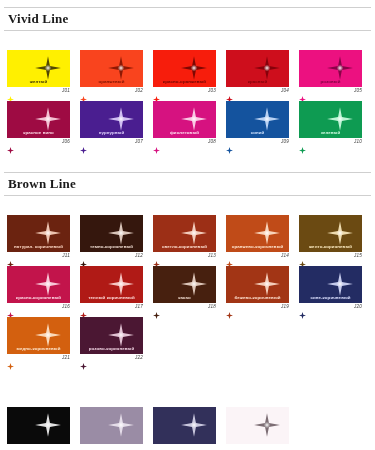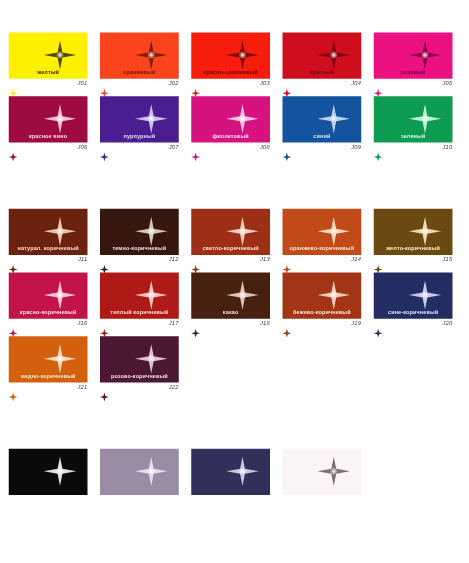--- a/index.html
+++ b/index.html
@@ -91,20 +91,23 @@
   .spacer-lg { height: 20px; }
   .tiny-mark { font-size: 4px; color:#9a9a9a; padding-left:5px; height:7px; }
 </style>
 </head>
 <body>
 
 <div class="page">
   <div id="sections-root">
       <div class="section">
         <div class="spacer-sm"></div>
+        <div class="section-header">
+          <div class="section-title">Vivid Line</div>
+        </div>
         <div class="tiny-mark"></div>
         <div class="spacer-md"></div>
         <div class="rows">
           <div class="row">
             <div class="cell">
               <div class="chip" style="background: rgb(255, 240, 0);">
                 <span class="sparkle"><svg viewBox="0 0 40 36" width="26" height="24" aria-hidden="true">
                     <defs>
                       <radialGradient id="g3a3000" cx="50%" cy="50%" r="50%">
                         <stop offset="0%" stop-color="#ffffff" stop-opacity="0.95"></stop>
@@ -305,297 +308,300 @@
                     <path d="M20 0 L23 15 L40 18 L23 21 L20 36 L17 21 L0 18 L17 15 Z" fill="#d4ffe6" opacity="0.88"></path>
                     <circle cx="20" cy="18" r="5" fill="url(#gd4ffe6)"></circle>
                   </svg></span>
                 <div class="name" style="color: rgb(212, 255, 230);">зеленый</div>
               </div>
               <div class="meta">
                 <span class="marker"><svg viewBox="0 0 14 14" width="7" height="7" aria-hidden="true">
                     <path d="M7 0 L8.6 5.4 L14 7 L8.6 8.6 L7 14 L5.4 8.6 L0 7 L5.4 5.4 Z" fill="#0E9B52"></path>
                   </svg></span>
                 <span class="code">J10</span>
+              </div>
+            </div>
+          </div>
+        </div>
+      </div>
+      <div class="section">
+        <div class="spacer-lg"></div>
+        <div class="section-header">
+          <div class="section-title">Brown Line</div>
+        </div>
+        <div class="tiny-mark"></div>
+        <div class="spacer-md"></div>
+        <div class="rows">
+          <div class="row">
+            <div class="cell">
+              <div class="chip" style="background: rgb(107, 35, 16);">
+                <span class="sparkle"><svg viewBox="0 0 40 36" width="26" height="24" aria-hidden="true">
+                    <defs>
+                      <radialGradient id="gffd9c6" cx="50%" cy="50%" r="50%">
+                        <stop offset="0%" stop-color="#ffffff" stop-opacity="0.95"></stop>
+                        <stop offset="100%" stop-color="#ffffff" stop-opacity="0"></stop>
+                      </radialGradient>
+                    </defs>
+                    <path d="M20 0 L23 15 L40 18 L23 21 L20 36 L17 21 L0 18 L17 15 Z" fill="#ffd9c6" opacity="0.88"></path>
+                    <circle cx="20" cy="18" r="5" fill="url(#gffd9c6)"></circle>
+                  </svg></span>
+                <div class="name" style="color: rgb(255, 217, 198);">натурал. коричневый</div>
+              </div>
+              <div class="meta">
+                <span class="marker"><svg viewBox="0 0 14 14" width="7" height="7" aria-hidden="true">
+                    <path d="M7 0 L8.6 5.4 L14 7 L8.6 8.6 L7 14 L5.4 8.6 L0 7 L5.4 5.4 Z" fill="#6B2310"></path>
+                  </svg></span>
+                <span class="code">J11</span>
+              </div>
+            </div>
+            <div class="cell">
+              <div class="chip" style="background: rgb(53, 23, 13);">
+                <span class="sparkle"><svg viewBox="0 0 40 36" width="26" height="24" aria-hidden="true">
+                    <defs>
+                      <radialGradient id="gf0ddd2" cx="50%" cy="50%" r="50%">
+                        <stop offset="0%" stop-color="#ffffff" stop-opacity="0.95"></stop>
+                        <stop offset="100%" stop-color="#ffffff" stop-opacity="0"></stop>
+                      </radialGradient>
+                    </defs>
+                    <path d="M20 0 L23 15 L40 18 L23 21 L20 36 L17 21 L0 18 L17 15 Z" fill="#f0ddd2" opacity="0.88"></path>
+                    <circle cx="20" cy="18" r="5" fill="url(#gf0ddd2)"></circle>
+                  </svg></span>
+                <div class="name" style="color: rgb(240, 221, 210);">темно-коричневый</div>
+              </div>
+              <div class="meta">
+                <span class="marker"><svg viewBox="0 0 14 14" width="7" height="7" aria-hidden="true">
+                    <path d="M7 0 L8.6 5.4 L14 7 L8.6 8.6 L7 14 L5.4 8.6 L0 7 L5.4 5.4 Z" fill="#35170D"></path>
+                  </svg></span>
+                <span class="code">J12</span>
+              </div>
+            </div>
+            <div class="cell">
+              <div class="chip" style="background: rgb(156, 47, 22);">
+                <span class="sparkle"><svg viewBox="0 0 40 36" width="26" height="24" aria-hidden="true">
+                    <defs>
+                      <radialGradient id="gffe2d4" cx="50%" cy="50%" r="50%">
+                        <stop offset="0%" stop-color="#ffffff" stop-opacity="0.95"></stop>
+                        <stop offset="100%" stop-color="#ffffff" stop-opacity="0"></stop>
+                      </radialGradient>
+                    </defs>
+                    <path d="M20 0 L23 15 L40 18 L23 21 L20 36 L17 21 L0 18 L17 15 Z" fill="#ffe2d4" opacity="0.88"></path>
+                    <circle cx="20" cy="18" r="5" fill="url(#gffe2d4)"></circle>
+                  </svg></span>
+                <div class="name" style="color: rgb(255, 226, 212);">светло-коричневый</div>
+              </div>
+              <div class="meta">
+                <span class="marker"><svg viewBox="0 0 14 14" width="7" height="7" aria-hidden="true">
+                    <path d="M7 0 L8.6 5.4 L14 7 L8.6 8.6 L7 14 L5.4 8.6 L0 7 L5.4 5.4 Z" fill="#9C2F16"></path>
+                  </svg></span>
+                <span class="code">J13</span>
+              </div>
+            </div>
+            <div class="cell">
+              <div class="chip" style="background: rgb(192, 75, 24);">
+                <span class="sparkle"><svg viewBox="0 0 40 36" width="26" height="24" aria-hidden="true">
+                    <defs>
+                      <radialGradient id="gffe6d0" cx="50%" cy="50%" r="50%">
+                        <stop offset="0%" stop-color="#ffffff" stop-opacity="0.95"></stop>
+                        <stop offset="100%" stop-color="#ffffff" stop-opacity="0"></stop>
+                      </radialGradient>
+                    </defs>
+                    <path d="M20 0 L23 15 L40 18 L23 21 L20 36 L17 21 L0 18 L17 15 Z" fill="#ffe6d0" opacity="0.88"></path>
+                    <circle cx="20" cy="18" r="5" fill="url(#gffe6d0)"></circle>
+                  </svg></span>
+                <div class="name" style="color: rgb(255, 230, 208);">оранжево-коричневый</div>
+              </div>
+              <div class="meta">
+                <span class="marker"><svg viewBox="0 0 14 14" width="7" height="7" aria-hidden="true">
+                    <path d="M7 0 L8.6 5.4 L14 7 L8.6 8.6 L7 14 L5.4 8.6 L0 7 L5.4 5.4 Z" fill="#C04B18"></path>
+                  </svg></span>
+                <span class="code">J14</span>
+              </div>
+            </div>
+            <div class="cell">
+              <div class="chip" style="background: rgb(107, 74, 18);">
+                <span class="sparkle"><svg viewBox="0 0 40 36" width="26" height="24" aria-hidden="true">
+                    <defs>
+                      <radialGradient id="gffeec4" cx="50%" cy="50%" r="50%">
+                        <stop offset="0%" stop-color="#ffffff" stop-opacity="0.95"></stop>
+                        <stop offset="100%" stop-color="#ffffff" stop-opacity="0"></stop>
+                      </radialGradient>
+                    </defs>
+                    <path d="M20 0 L23 15 L40 18 L23 21 L20 36 L17 21 L0 18 L17 15 Z" fill="#ffeec4" opacity="0.88"></path>
+                    <circle cx="20" cy="18" r="5" fill="url(#gffeec4)"></circle>
+                  </svg></span>
+                <div class="name" style="color: rgb(255, 238, 196);">желто-коричневый</div>
+              </div>
+              <div class="meta">
+                <span class="marker"><svg viewBox="0 0 14 14" width="7" height="7" aria-hidden="true">
+                    <path d="M7 0 L8.6 5.4 L14 7 L8.6 8.6 L7 14 L5.4 8.6 L0 7 L5.4 5.4 Z" fill="#6B4A12"></path>
+                  </svg></span>
+                <span class="code">J15</span>
+              </div>
+            </div>
+          </div>
+          <div class="row">
+            <div class="cell">
+              <div class="chip" style="background: rgb(194, 20, 75);">
+                <span class="sparkle"><svg viewBox="0 0 40 36" width="26" height="24" aria-hidden="true">
+                    <defs>
+                      <radialGradient id="gffdfe9" cx="50%" cy="50%" r="50%">
+                        <stop offset="0%" stop-color="#ffffff" stop-opacity="0.95"></stop>
+                        <stop offset="100%" stop-color="#ffffff" stop-opacity="0"></stop>
+                      </radialGradient>
+                    </defs>
+                    <path d="M20 0 L23 15 L40 18 L23 21 L20 36 L17 21 L0 18 L17 15 Z" fill="#ffdfe9" opacity="0.88"></path>
+                    <circle cx="20" cy="18" r="5" fill="url(#gffdfe9)"></circle>
+                  </svg></span>
+                <div class="name" style="color: rgb(255, 223, 233);">красно-коричневый</div>
+              </div>
+              <div class="meta">
+                <span class="marker"><svg viewBox="0 0 14 14" width="7" height="7" aria-hidden="true">
+                    <path d="M7 0 L8.6 5.4 L14 7 L8.6 8.6 L7 14 L5.4 8.6 L0 7 L5.4 5.4 Z" fill="#C2144B"></path>
+                  </svg></span>
+                <span class="code">J16</span>
+              </div>
+            </div>
+            <div class="cell">
+              <div class="chip" style="background: rgb(176, 26, 22);">
+                <span class="sparkle"><svg viewBox="0 0 40 36" width="26" height="24" aria-hidden="true">
+                    <defs>
+                      <radialGradient id="gffdedc" cx="50%" cy="50%" r="50%">
+                        <stop offset="0%" stop-color="#ffffff" stop-opacity="0.95"></stop>
+                        <stop offset="100%" stop-color="#ffffff" stop-opacity="0"></stop>
+                      </radialGradient>
+                    </defs>
+                    <path d="M20 0 L23 15 L40 18 L23 21 L20 36 L17 21 L0 18 L17 15 Z" fill="#ffdedc" opacity="0.88"></path>
+                    <circle cx="20" cy="18" r="5" fill="url(#gffdedc)"></circle>
+                  </svg></span>
+                <div class="name" style="color: rgb(255, 222, 220);">теплый коричневый</div>
+              </div>
+              <div class="meta">
+                <span class="marker"><svg viewBox="0 0 14 14" width="7" height="7" aria-hidden="true">
+                    <path d="M7 0 L8.6 5.4 L14 7 L8.6 8.6 L7 14 L5.4 8.6 L0 7 L5.4 5.4 Z" fill="#B01A16"></path>
+                  </svg></span>
+                <span class="code">J17</span>
+              </div>
+            </div>
+            <div class="cell">
+              <div class="chip" style="background: rgb(71, 32, 15);">
+                <span class="sparkle"><svg viewBox="0 0 40 36" width="26" height="24" aria-hidden="true">
+                    <defs>
+                      <radialGradient id="gf2ddd0" cx="50%" cy="50%" r="50%">
+                        <stop offset="0%" stop-color="#ffffff" stop-opacity="0.95"></stop>
+                        <stop offset="100%" stop-color="#ffffff" stop-opacity="0"></stop>
+                      </radialGradient>
+                    </defs>
+                    <path d="M20 0 L23 15 L40 18 L23 21 L20 36 L17 21 L0 18 L17 15 Z" fill="#f2ddd0" opacity="0.88"></path>
+                    <circle cx="20" cy="18" r="5" fill="url(#gf2ddd0)"></circle>
+                  </svg></span>
+                <div class="name" style="color: rgb(242, 221, 208);">какао</div>
+              </div>
+              <div class="meta">
+                <span class="marker"><svg viewBox="0 0 14 14" width="7" height="7" aria-hidden="true">
+                    <path d="M7 0 L8.6 5.4 L14 7 L8.6 8.6 L7 14 L5.4 8.6 L0 7 L5.4 5.4 Z" fill="#47200F"></path>
+                  </svg></span>
+                <span class="code">J18</span>
+              </div>
+            </div>
+            <div class="cell">
+              <div class="chip" style="background: rgb(162, 53, 21);">
+                <span class="sparkle"><svg viewBox="0 0 40 36" width="26" height="24" aria-hidden="true">
+                    <defs>
+                      <radialGradient id="gffe3d2" cx="50%" cy="50%" r="50%">
+                        <stop offset="0%" stop-color="#ffffff" stop-opacity="0.95"></stop>
+                        <stop offset="100%" stop-color="#ffffff" stop-opacity="0"></stop>
+                      </radialGradient>
+                    </defs>
+                    <path d="M20 0 L23 15 L40 18 L23 21 L20 36 L17 21 L0 18 L17 15 Z" fill="#ffe3d2" opacity="0.88"></path>
+                    <circle cx="20" cy="18" r="5" fill="url(#gffe3d2)"></circle>
+                  </svg></span>
+                <div class="name" style="color: rgb(255, 227, 210);">бежево-коричневый</div>
+              </div>
+              <div class="meta">
+                <span class="marker"><svg viewBox="0 0 14 14" width="7" height="7" aria-hidden="true">
+                    <path d="M7 0 L8.6 5.4 L14 7 L8.6 8.6 L7 14 L5.4 8.6 L0 7 L5.4 5.4 Z" fill="#A23515"></path>
+                  </svg></span>
+                <span class="code">J19</span>
+              </div>
+            </div>
+            <div class="cell">
+              <div class="chip" style="background: rgb(35, 44, 99);">
+                <span class="sparkle"><svg viewBox="0 0 40 36" width="26" height="24" aria-hidden="true">
+                    <defs>
+                      <radialGradient id="gdbe0ff" cx="50%" cy="50%" r="50%">
+                        <stop offset="0%" stop-color="#ffffff" stop-opacity="0.95"></stop>
+                        <stop offset="100%" stop-color="#ffffff" stop-opacity="0"></stop>
+                      </radialGradient>
+                    </defs>
+                    <path d="M20 0 L23 15 L40 18 L23 21 L20 36 L17 21 L0 18 L17 15 Z" fill="#dbe0ff" opacity="0.88"></path>
+                    <circle cx="20" cy="18" r="5" fill="url(#gdbe0ff)"></circle>
+                  </svg></span>
+                <div class="name" style="color: rgb(219, 224, 255);">сине-коричневый</div>
+              </div>
+              <div class="meta">
+                <span class="marker"><svg viewBox="0 0 14 14" width="7" height="7" aria-hidden="true">
+                    <path d="M7 0 L8.6 5.4 L14 7 L8.6 8.6 L7 14 L5.4 8.6 L0 7 L5.4 5.4 Z" fill="#232C63"></path>
+                  </svg></span>
+                <span class="code">J20</span>
+              </div>
+            </div>
+          </div>
+          <div class="row">
+            <div class="cell">
+              <div class="chip" style="background: rgb(211, 96, 15);">
+                <span class="sparkle"><svg viewBox="0 0 40 36" width="26" height="24" aria-hidden="true">
+                    <defs>
+                      <radialGradient id="gffe8d0" cx="50%" cy="50%" r="50%">
+                        <stop offset="0%" stop-color="#ffffff" stop-opacity="0.95"></stop>
+                        <stop offset="100%" stop-color="#ffffff" stop-opacity="0"></stop>
+                      </radialGradient>
+                    </defs>
+                    <path d="M20 0 L23 15 L40 18 L23 21 L20 36 L17 21 L0 18 L17 15 Z" fill="#ffe8d0" opacity="0.88"></path>
+                    <circle cx="20" cy="18" r="5" fill="url(#gffe8d0)"></circle>
+                  </svg></span>
+                <div class="name" style="color: rgb(255, 232, 208);">медно-коричневый</div>
+              </div>
+              <div class="meta">
+                <span class="marker"><svg viewBox="0 0 14 14" width="7" height="7" aria-hidden="true">
+                    <path d="M7 0 L8.6 5.4 L14 7 L8.6 8.6 L7 14 L5.4 8.6 L0 7 L5.4 5.4 Z" fill="#D3600F"></path>
+                  </svg></span>
+                <span class="code">J21</span>
+              </div>
+            </div>
+            <div class="cell">
+              <div class="chip" style="background: rgb(75, 23, 51);">
+                <span class="sparkle"><svg viewBox="0 0 40 36" width="26" height="24" aria-hidden="true">
+                    <defs>
+                      <radialGradient id="gf5d9e8" cx="50%" cy="50%" r="50%">
+                        <stop offset="0%" stop-color="#ffffff" stop-opacity="0.95"></stop>
+                        <stop offset="100%" stop-color="#ffffff" stop-opacity="0"></stop>
+                      </radialGradient>
+                    </defs>
+                    <path d="M20 0 L23 15 L40 18 L23 21 L20 36 L17 21 L0 18 L17 15 Z" fill="#f5d9e8" opacity="0.88"></path>
+                    <circle cx="20" cy="18" r="5" fill="url(#gf5d9e8)"></circle>
+                  </svg></span>
+                <div class="name" style="color: rgb(245, 217, 232);">розово-коричневый</div>
+              </div>
+              <div class="meta">
+                <span class="marker"><svg viewBox="0 0 14 14" width="7" height="7" aria-hidden="true">
+                    <path d="M7 0 L8.6 5.4 L14 7 L8.6 8.6 L7 14 L5.4 8.6 L0 7 L5.4 5.4 Z" fill="#4B1733"></path>
+                  </svg></span>
+                <span class="code">J22</span>
               </div>
             </div>
           </div>
         </div>
       </div>
       <div class="section">
         <div class="spacer-lg"></div>
         <div class="tiny-mark"></div>
         <div class="spacer-md"></div>
         <div class="rows">
           <div class="row">
             <div class="cell">
-              <div class="chip" style="background: rgb(107, 35, 16);">
-                <span class="sparkle"><svg viewBox="0 0 40 36" width="26" height="24" aria-hidden="true">
-                    <defs>
-                      <radialGradient id="gffd9c6" cx="50%" cy="50%" r="50%">
-                        <stop offset="0%" stop-color="#ffffff" stop-opacity="0.95"></stop>
-                        <stop offset="100%" stop-color="#ffffff" stop-opacity="0"></stop>
-                      </radialGradient>
-                    </defs>
-                    <path d="M20 0 L23 15 L40 18 L23 21 L20 36 L17 21 L0 18 L17 15 Z" fill="#ffd9c6" opacity="0.88"></path>
-                    <circle cx="20" cy="18" r="5" fill="url(#gffd9c6)"></circle>
-                  </svg></span>
-                <div class="name" style="color: rgb(255, 217, 198);">натурал. коричневый</div>
-              </div>
-              <div class="meta">
-                <span class="marker"><svg viewBox="0 0 14 14" width="7" height="7" aria-hidden="true">
-                    <path d="M7 0 L8.6 5.4 L14 7 L8.6 8.6 L7 14 L5.4 8.6 L0 7 L5.4 5.4 Z" fill="#6B2310"></path>
-                  </svg></span>
-                <span class="code">J11</span>
-              </div>
-            </div>
-            <div class="cell">
-              <div class="chip" style="background: rgb(53, 23, 13);">
-                <span class="sparkle"><svg viewBox="0 0 40 36" width="26" height="24" aria-hidden="true">
-                    <defs>
-                      <radialGradient id="gf0ddd2" cx="50%" cy="50%" r="50%">
-                        <stop offset="0%" stop-color="#ffffff" stop-opacity="0.95"></stop>
-                        <stop offset="100%" stop-color="#ffffff" stop-opacity="0"></stop>
-                      </radialGradient>
-                    </defs>
-                    <path d="M20 0 L23 15 L40 18 L23 21 L20 36 L17 21 L0 18 L17 15 Z" fill="#f0ddd2" opacity="0.88"></path>
-                    <circle cx="20" cy="18" r="5" fill="url(#gf0ddd2)"></circle>
-                  </svg></span>
-                <div class="name" style="color: rgb(240, 221, 210);">темно-коричневый</div>
-              </div>
-              <div class="meta">
-                <span class="marker"><svg viewBox="0 0 14 14" width="7" height="7" aria-hidden="true">
-                    <path d="M7 0 L8.6 5.4 L14 7 L8.6 8.6 L7 14 L5.4 8.6 L0 7 L5.4 5.4 Z" fill="#35170D"></path>
-                  </svg></span>
-                <span class="code">J12</span>
-              </div>
-            </div>
-            <div class="cell">
-              <div class="chip" style="background: rgb(156, 47, 22);">
-                <span class="sparkle"><svg viewBox="0 0 40 36" width="26" height="24" aria-hidden="true">
-                    <defs>
-                      <radialGradient id="gffe2d4" cx="50%" cy="50%" r="50%">
-                        <stop offset="0%" stop-color="#ffffff" stop-opacity="0.95"></stop>
-                        <stop offset="100%" stop-color="#ffffff" stop-opacity="0"></stop>
-                      </radialGradient>
-                    </defs>
-                    <path d="M20 0 L23 15 L40 18 L23 21 L20 36 L17 21 L0 18 L17 15 Z" fill="#ffe2d4" opacity="0.88"></path>
-                    <circle cx="20" cy="18" r="5" fill="url(#gffe2d4)"></circle>
-                  </svg></span>
-                <div class="name" style="color: rgb(255, 226, 212);">светло-коричневый</div>
-              </div>
-              <div class="meta">
-                <span class="marker"><svg viewBox="0 0 14 14" width="7" height="7" aria-hidden="true">
-                    <path d="M7 0 L8.6 5.4 L14 7 L8.6 8.6 L7 14 L5.4 8.6 L0 7 L5.4 5.4 Z" fill="#9C2F16"></path>
-                  </svg></span>
-                <span class="code">J13</span>
-              </div>
-            </div>
-            <div class="cell">
-              <div class="chip" style="background: rgb(192, 75, 24);">
-                <span class="sparkle"><svg viewBox="0 0 40 36" width="26" height="24" aria-hidden="true">
-                    <defs>
-                      <radialGradient id="gffe6d0" cx="50%" cy="50%" r="50%">
-                        <stop offset="0%" stop-color="#ffffff" stop-opacity="0.95"></stop>
-                        <stop offset="100%" stop-color="#ffffff" stop-opacity="0"></stop>
-                      </radialGradient>
-                    </defs>
-                    <path d="M20 0 L23 15 L40 18 L23 21 L20 36 L17 21 L0 18 L17 15 Z" fill="#ffe6d0" opacity="0.88"></path>
-                    <circle cx="20" cy="18" r="5" fill="url(#gffe6d0)"></circle>
-                  </svg></span>
-                <div class="name" style="color: rgb(255, 230, 208);">оранжево-коричневый</div>
-              </div>
-              <div class="meta">
-                <span class="marker"><svg viewBox="0 0 14 14" width="7" height="7" aria-hidden="true">
-                    <path d="M7 0 L8.6 5.4 L14 7 L8.6 8.6 L7 14 L5.4 8.6 L0 7 L5.4 5.4 Z" fill="#C04B18"></path>
-                  </svg></span>
-                <span class="code">J14</span>
-              </div>
-            </div>
-            <div class="cell">
-              <div class="chip" style="background: rgb(107, 74, 18);">
-                <span class="sparkle"><svg viewBox="0 0 40 36" width="26" height="24" aria-hidden="true">
-                    <defs>
-                      <radialGradient id="gffeec4" cx="50%" cy="50%" r="50%">
-                        <stop offset="0%" stop-color="#ffffff" stop-opacity="0.95"></stop>
-                        <stop offset="100%" stop-color="#ffffff" stop-opacity="0"></stop>
-                      </radialGradient>
-                    </defs>
-                    <path d="M20 0 L23 15 L40 18 L23 21 L20 36 L17 21 L0 18 L17 15 Z" fill="#ffeec4" opacity="0.88"></path>
-                    <circle cx="20" cy="18" r="5" fill="url(#gffeec4)"></circle>
-                  </svg></span>
-                <div class="name" style="color: rgb(255, 238, 196);">желто-коричневый</div>
-              </div>
-              <div class="meta">
-                <span class="marker"><svg viewBox="0 0 14 14" width="7" height="7" aria-hidden="true">
-                    <path d="M7 0 L8.6 5.4 L14 7 L8.6 8.6 L7 14 L5.4 8.6 L0 7 L5.4 5.4 Z" fill="#6B4A12"></path>
-                  </svg></span>
-                <span class="code">J15</span>
-              </div>
-            </div>
-          </div>
-          <div class="row">
-            <div class="cell">
-              <div class="chip" style="background: rgb(194, 20, 75);">
-                <span class="sparkle"><svg viewBox="0 0 40 36" width="26" height="24" aria-hidden="true">
-                    <defs>
-                      <radialGradient id="gffdfe9" cx="50%" cy="50%" r="50%">
-                        <stop offset="0%" stop-color="#ffffff" stop-opacity="0.95"></stop>
-                        <stop offset="100%" stop-color="#ffffff" stop-opacity="0"></stop>
-                      </radialGradient>
-                    </defs>
-                    <path d="M20 0 L23 15 L40 18 L23 21 L20 36 L17 21 L0 18 L17 15 Z" fill="#ffdfe9" opacity="0.88"></path>
-                    <circle cx="20" cy="18" r="5" fill="url(#gffdfe9)"></circle>
-                  </svg></span>
-                <div class="name" style="color: rgb(255, 223, 233);">красно-коричневый</div>
-              </div>
-              <div class="meta">
-                <span class="marker"><svg viewBox="0 0 14 14" width="7" height="7" aria-hidden="true">
-                    <path d="M7 0 L8.6 5.4 L14 7 L8.6 8.6 L7 14 L5.4 8.6 L0 7 L5.4 5.4 Z" fill="#C2144B"></path>
-                  </svg></span>
-                <span class="code">J16</span>
-              </div>
-            </div>
-            <div class="cell">
-              <div class="chip" style="background: rgb(176, 26, 22);">
-                <span class="sparkle"><svg viewBox="0 0 40 36" width="26" height="24" aria-hidden="true">
-                    <defs>
-                      <radialGradient id="gffdedc" cx="50%" cy="50%" r="50%">
-                        <stop offset="0%" stop-color="#ffffff" stop-opacity="0.95"></stop>
-                        <stop offset="100%" stop-color="#ffffff" stop-opacity="0"></stop>
-                      </radialGradient>
-                    </defs>
-                    <path d="M20 0 L23 15 L40 18 L23 21 L20 36 L17 21 L0 18 L17 15 Z" fill="#ffdedc" opacity="0.88"></path>
-                    <circle cx="20" cy="18" r="5" fill="url(#gffdedc)"></circle>
-                  </svg></span>
-                <div class="name" style="color: rgb(255, 222, 220);">теплый коричневый</div>
-              </div>
-              <div class="meta">
-                <span class="marker"><svg viewBox="0 0 14 14" width="7" height="7" aria-hidden="true">
-                    <path d="M7 0 L8.6 5.4 L14 7 L8.6 8.6 L7 14 L5.4 8.6 L0 7 L5.4 5.4 Z" fill="#B01A16"></path>
-                  </svg></span>
-                <span class="code">J17</span>
-              </div>
-            </div>
-            <div class="cell">
-              <div class="chip" style="background: rgb(71, 32, 15);">
-                <span class="sparkle"><svg viewBox="0 0 40 36" width="26" height="24" aria-hidden="true">
-                    <defs>
-                      <radialGradient id="gf2ddd0" cx="50%" cy="50%" r="50%">
-                        <stop offset="0%" stop-color="#ffffff" stop-opacity="0.95"></stop>
-                        <stop offset="100%" stop-color="#ffffff" stop-opacity="0"></stop>
-                      </radialGradient>
-                    </defs>
-                    <path d="M20 0 L23 15 L40 18 L23 21 L20 36 L17 21 L0 18 L17 15 Z" fill="#f2ddd0" opacity="0.88"></path>
-                    <circle cx="20" cy="18" r="5" fill="url(#gf2ddd0)"></circle>
-                  </svg></span>
-                <div class="name" style="color: rgb(242, 221, 208);">какао</div>
-              </div>
-              <div class="meta">
-                <span class="marker"><svg viewBox="0 0 14 14" width="7" height="7" aria-hidden="true">
-                    <path d="M7 0 L8.6 5.4 L14 7 L8.6 8.6 L7 14 L5.4 8.6 L0 7 L5.4 5.4 Z" fill="#47200F"></path>
-                  </svg></span>
-                <span class="code">J18</span>
-              </div>
-            </div>
-            <div class="cell">
-              <div class="chip" style="background: rgb(162, 53, 21);">
-                <span class="sparkle"><svg viewBox="0 0 40 36" width="26" height="24" aria-hidden="true">
-                    <defs>
-                      <radialGradient id="gffe3d2" cx="50%" cy="50%" r="50%">
-                        <stop offset="0%" stop-color="#ffffff" stop-opacity="0.95"></stop>
-                        <stop offset="100%" stop-color="#ffffff" stop-opacity="0"></stop>
-                      </radialGradient>
-                    </defs>
-                    <path d="M20 0 L23 15 L40 18 L23 21 L20 36 L17 21 L0 18 L17 15 Z" fill="#ffe3d2" opacity="0.88"></path>
-                    <circle cx="20" cy="18" r="5" fill="url(#gffe3d2)"></circle>
-                  </svg></span>
-                <div class="name" style="color: rgb(255, 227, 210);">бежево-коричневый</div>
-              </div>
-              <div class="meta">
-                <span class="marker"><svg viewBox="0 0 14 14" width="7" height="7" aria-hidden="true">
-                    <path d="M7 0 L8.6 5.4 L14 7 L8.6 8.6 L7 14 L5.4 8.6 L0 7 L5.4 5.4 Z" fill="#A23515"></path>
-                  </svg></span>
-                <span class="code">J19</span>
-              </div>
-            </div>
-            <div class="cell">
-              <div class="chip" style="background: rgb(35, 44, 99);">
-                <span class="sparkle"><svg viewBox="0 0 40 36" width="26" height="24" aria-hidden="true">
-                    <defs>
-                      <radialGradient id="gdbe0ff" cx="50%" cy="50%" r="50%">
-                        <stop offset="0%" stop-color="#ffffff" stop-opacity="0.95"></stop>
-                        <stop offset="100%" stop-color="#ffffff" stop-opacity="0"></stop>
-                      </radialGradient>
-                    </defs>
-                    <path d="M20 0 L23 15 L40 18 L23 21 L20 36 L17 21 L0 18 L17 15 Z" fill="#dbe0ff" opacity="0.88"></path>
-                    <circle cx="20" cy="18" r="5" fill="url(#gdbe0ff)"></circle>
-                  </svg></span>
-                <div class="name" style="color: rgb(219, 224, 255);">сине-коричневый</div>
-              </div>
-              <div class="meta">
-                <span class="marker"><svg viewBox="0 0 14 14" width="7" height="7" aria-hidden="true">
-                    <path d="M7 0 L8.6 5.4 L14 7 L8.6 8.6 L7 14 L5.4 8.6 L0 7 L5.4 5.4 Z" fill="#232C63"></path>
-                  </svg></span>
-                <span class="code">J20</span>
-              </div>
-            </div>
-          </div>
-          <div class="row">
-            <div class="cell">
-              <div class="chip" style="background: rgb(211, 96, 15);">
-                <span class="sparkle"><svg viewBox="0 0 40 36" width="26" height="24" aria-hidden="true">
-                    <defs>
-                      <radialGradient id="gffe8d0" cx="50%" cy="50%" r="50%">
-                        <stop offset="0%" stop-color="#ffffff" stop-opacity="0.95"></stop>
-                        <stop offset="100%" stop-color="#ffffff" stop-opacity="0"></stop>
-                      </radialGradient>
-                    </defs>
-                    <path d="M20 0 L23 15 L40 18 L23 21 L20 36 L17 21 L0 18 L17 15 Z" fill="#ffe8d0" opacity="0.88"></path>
-                    <circle cx="20" cy="18" r="5" fill="url(#gffe8d0)"></circle>
-                  </svg></span>
-                <div class="name" style="color: rgb(255, 232, 208);">медно-коричневый</div>
-              </div>
-              <div class="meta">
-                <span class="marker"><svg viewBox="0 0 14 14" width="7" height="7" aria-hidden="true">
-                    <path d="M7 0 L8.6 5.4 L14 7 L8.6 8.6 L7 14 L5.4 8.6 L0 7 L5.4 5.4 Z" fill="#D3600F"></path>
-                  </svg></span>
-                <span class="code">J21</span>
-              </div>
-            </div>
-            <div class="cell">
-              <div class="chip" style="background: rgb(75, 23, 51);">
-                <span class="sparkle"><svg viewBox="0 0 40 36" width="26" height="24" aria-hidden="true">
-                    <defs>
-                      <radialGradient id="gf5d9e8" cx="50%" cy="50%" r="50%">
-                        <stop offset="0%" stop-color="#ffffff" stop-opacity="0.95"></stop>
-                        <stop offset="100%" stop-color="#ffffff" stop-opacity="0"></stop>
-                      </radialGradient>
-                    </defs>
-                    <path d="M20 0 L23 15 L40 18 L23 21 L20 36 L17 21 L0 18 L17 15 Z" fill="#f5d9e8" opacity="0.88"></path>
-                    <circle cx="20" cy="18" r="5" fill="url(#gf5d9e8)"></circle>
-                  </svg></span>
-                <div class="name" style="color: rgb(245, 217, 232);">розово-коричневый</div>
-              </div>
-              <div class="meta">
-                <span class="marker"><svg viewBox="0 0 14 14" width="7" height="7" aria-hidden="true">
-                    <path d="M7 0 L8.6 5.4 L14 7 L8.6 8.6 L7 14 L5.4 8.6 L0 7 L5.4 5.4 Z" fill="#4B1733"></path>
-                  </svg></span>
-                <span class="code">J22</span>
-              </div>
-            </div>
-          </div>
-        </div>
-      </div>
-      <div class="section">
-        <div class="spacer-lg"></div>
-        <div class="tiny-mark"></div>
-        <div class="spacer-md"></div>
-        <div class="rows">
-          <div class="row">
-            <div class="cell">
               <div class="chip" style="background: rgb(10, 10, 10);">
                 <span class="sparkle"><svg viewBox="0 0 40 36" width="26" height="24" aria-hidden="true">
                     <defs>
                       <radialGradient id="gffffff" cx="50%" cy="50%" r="50%">
                         <stop offset="0%" stop-color="#ffffff" stop-opacity="0.95"></stop>
                         <stop offset="100%" stop-color="#ffffff" stop-opacity="0"></stop>
                       </radialGradient>
                     </defs>
                     <path d="M20 0 L23 15 L40 18 L23 21 L20 36 L17 21 L0 18 L17 15 Z" fill="#ffffff" opacity="0.88"></path>
                     <circle cx="20" cy="18" r="5" fill="url(#gffffff)"></circle>

